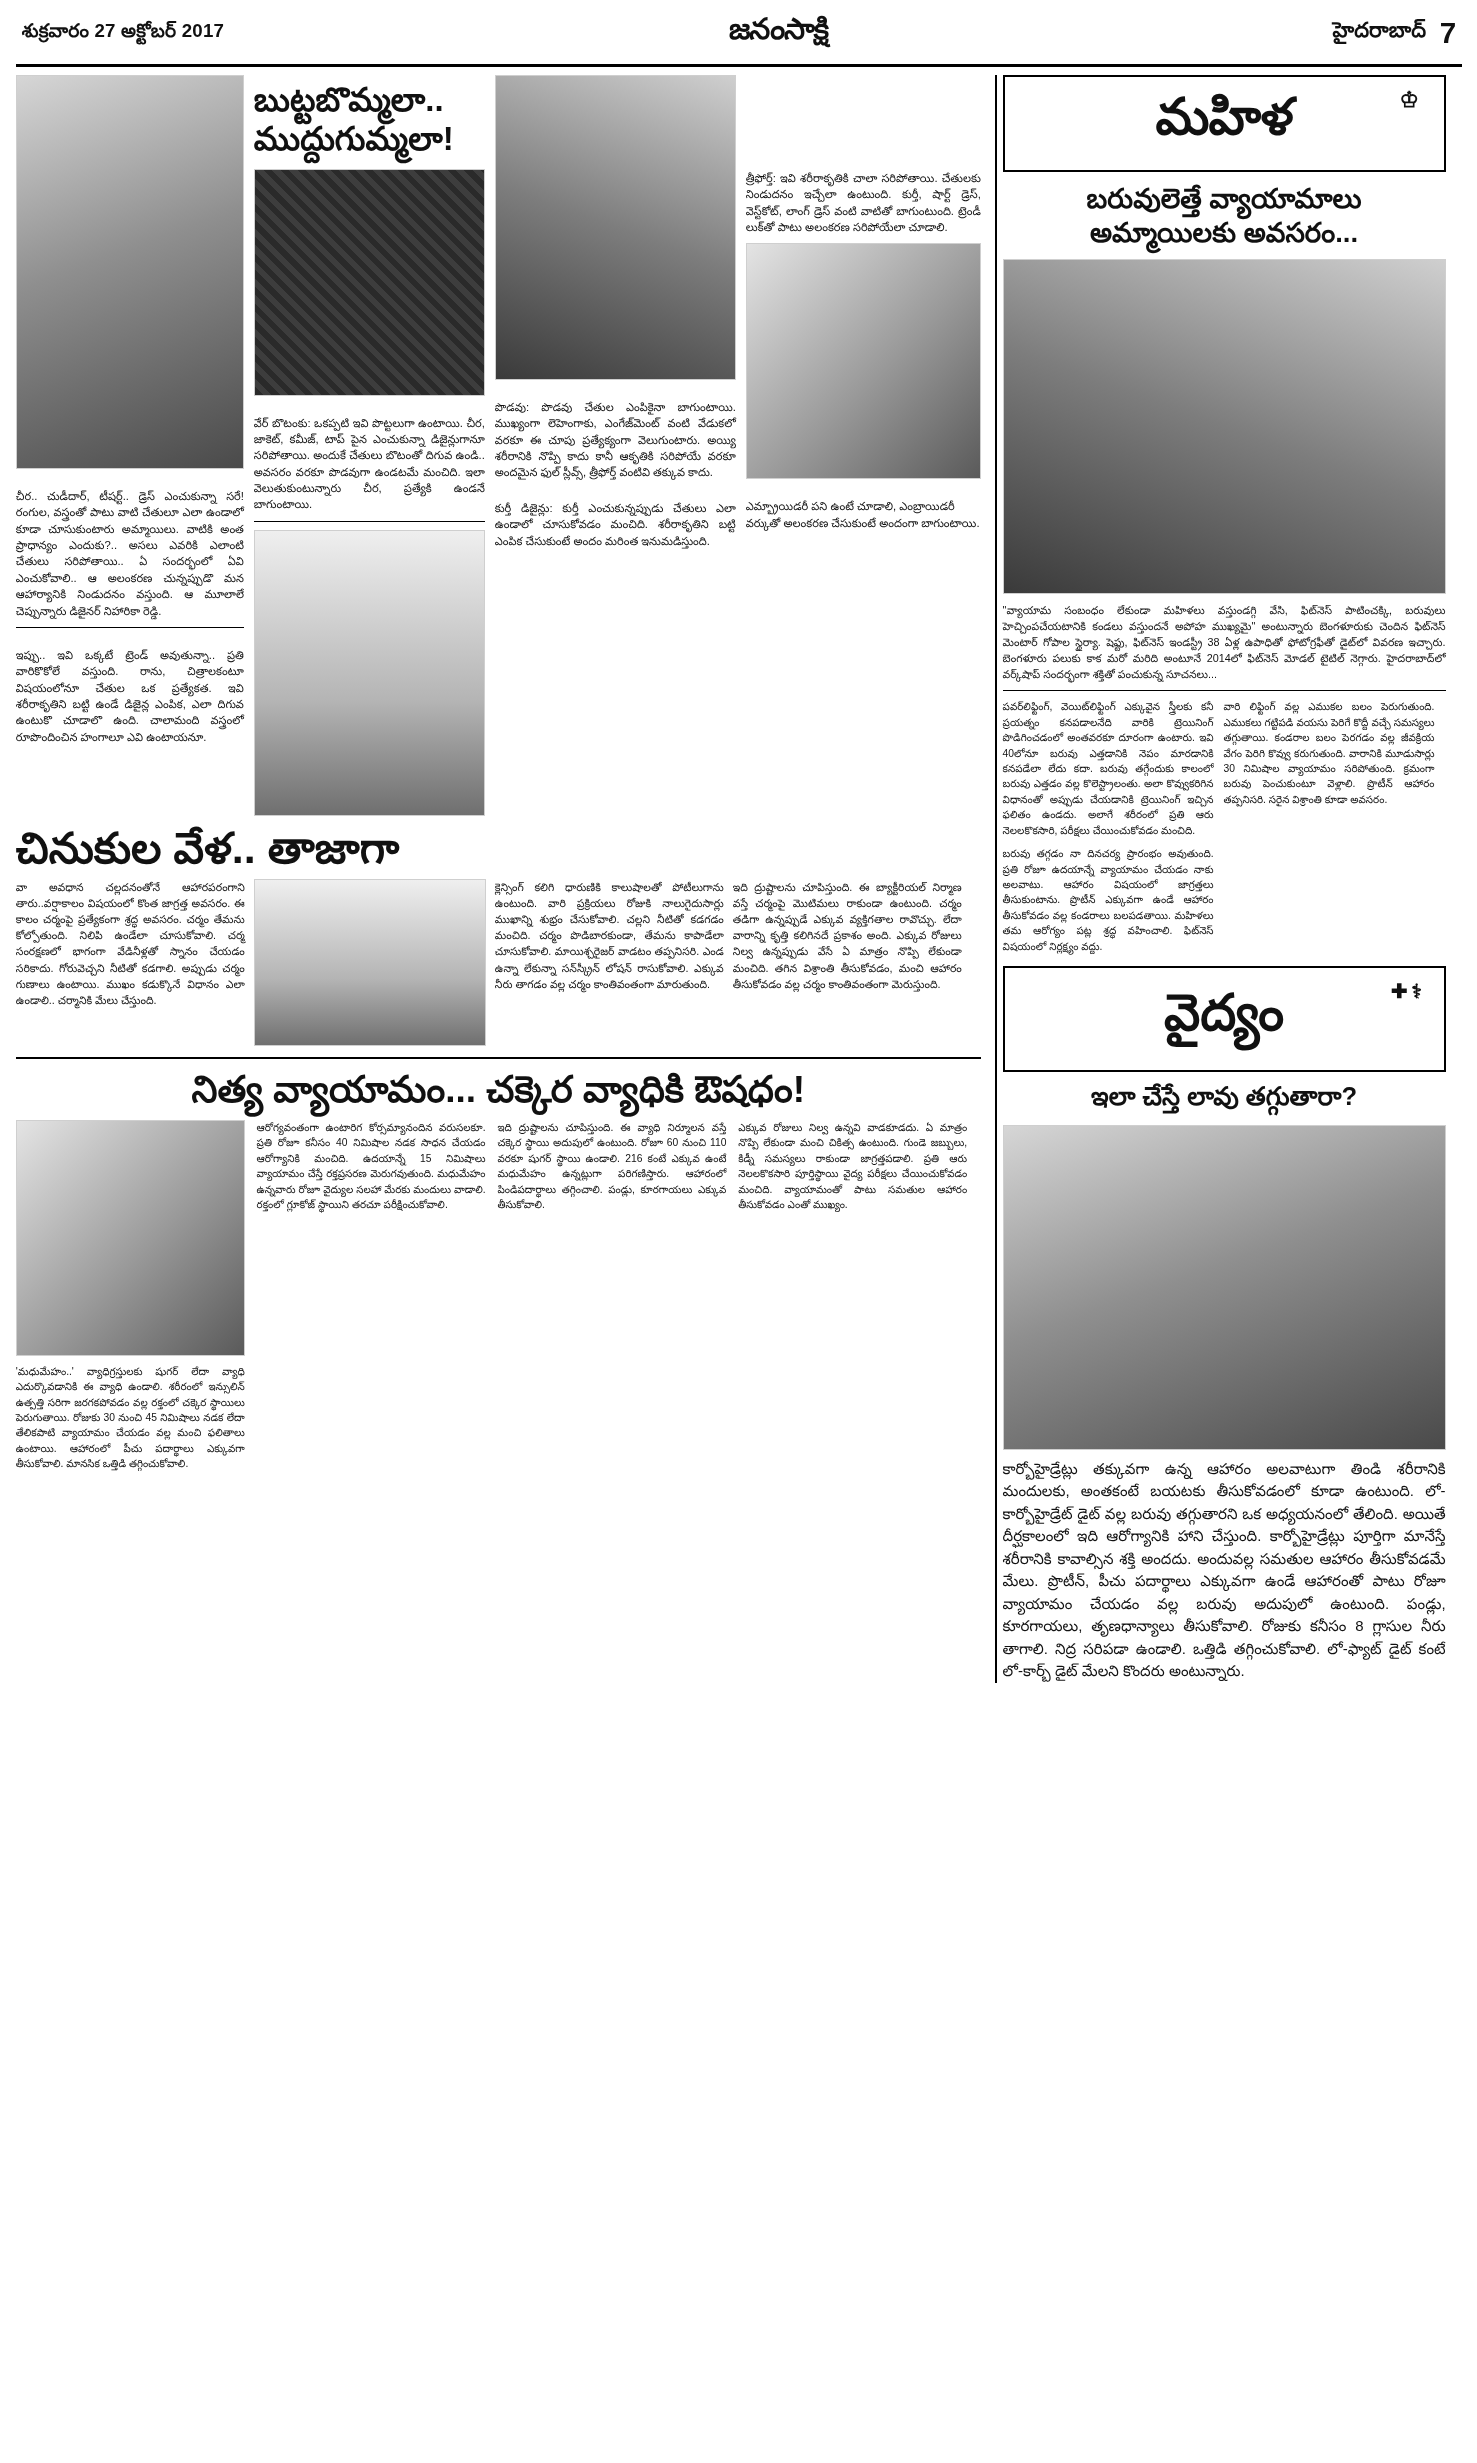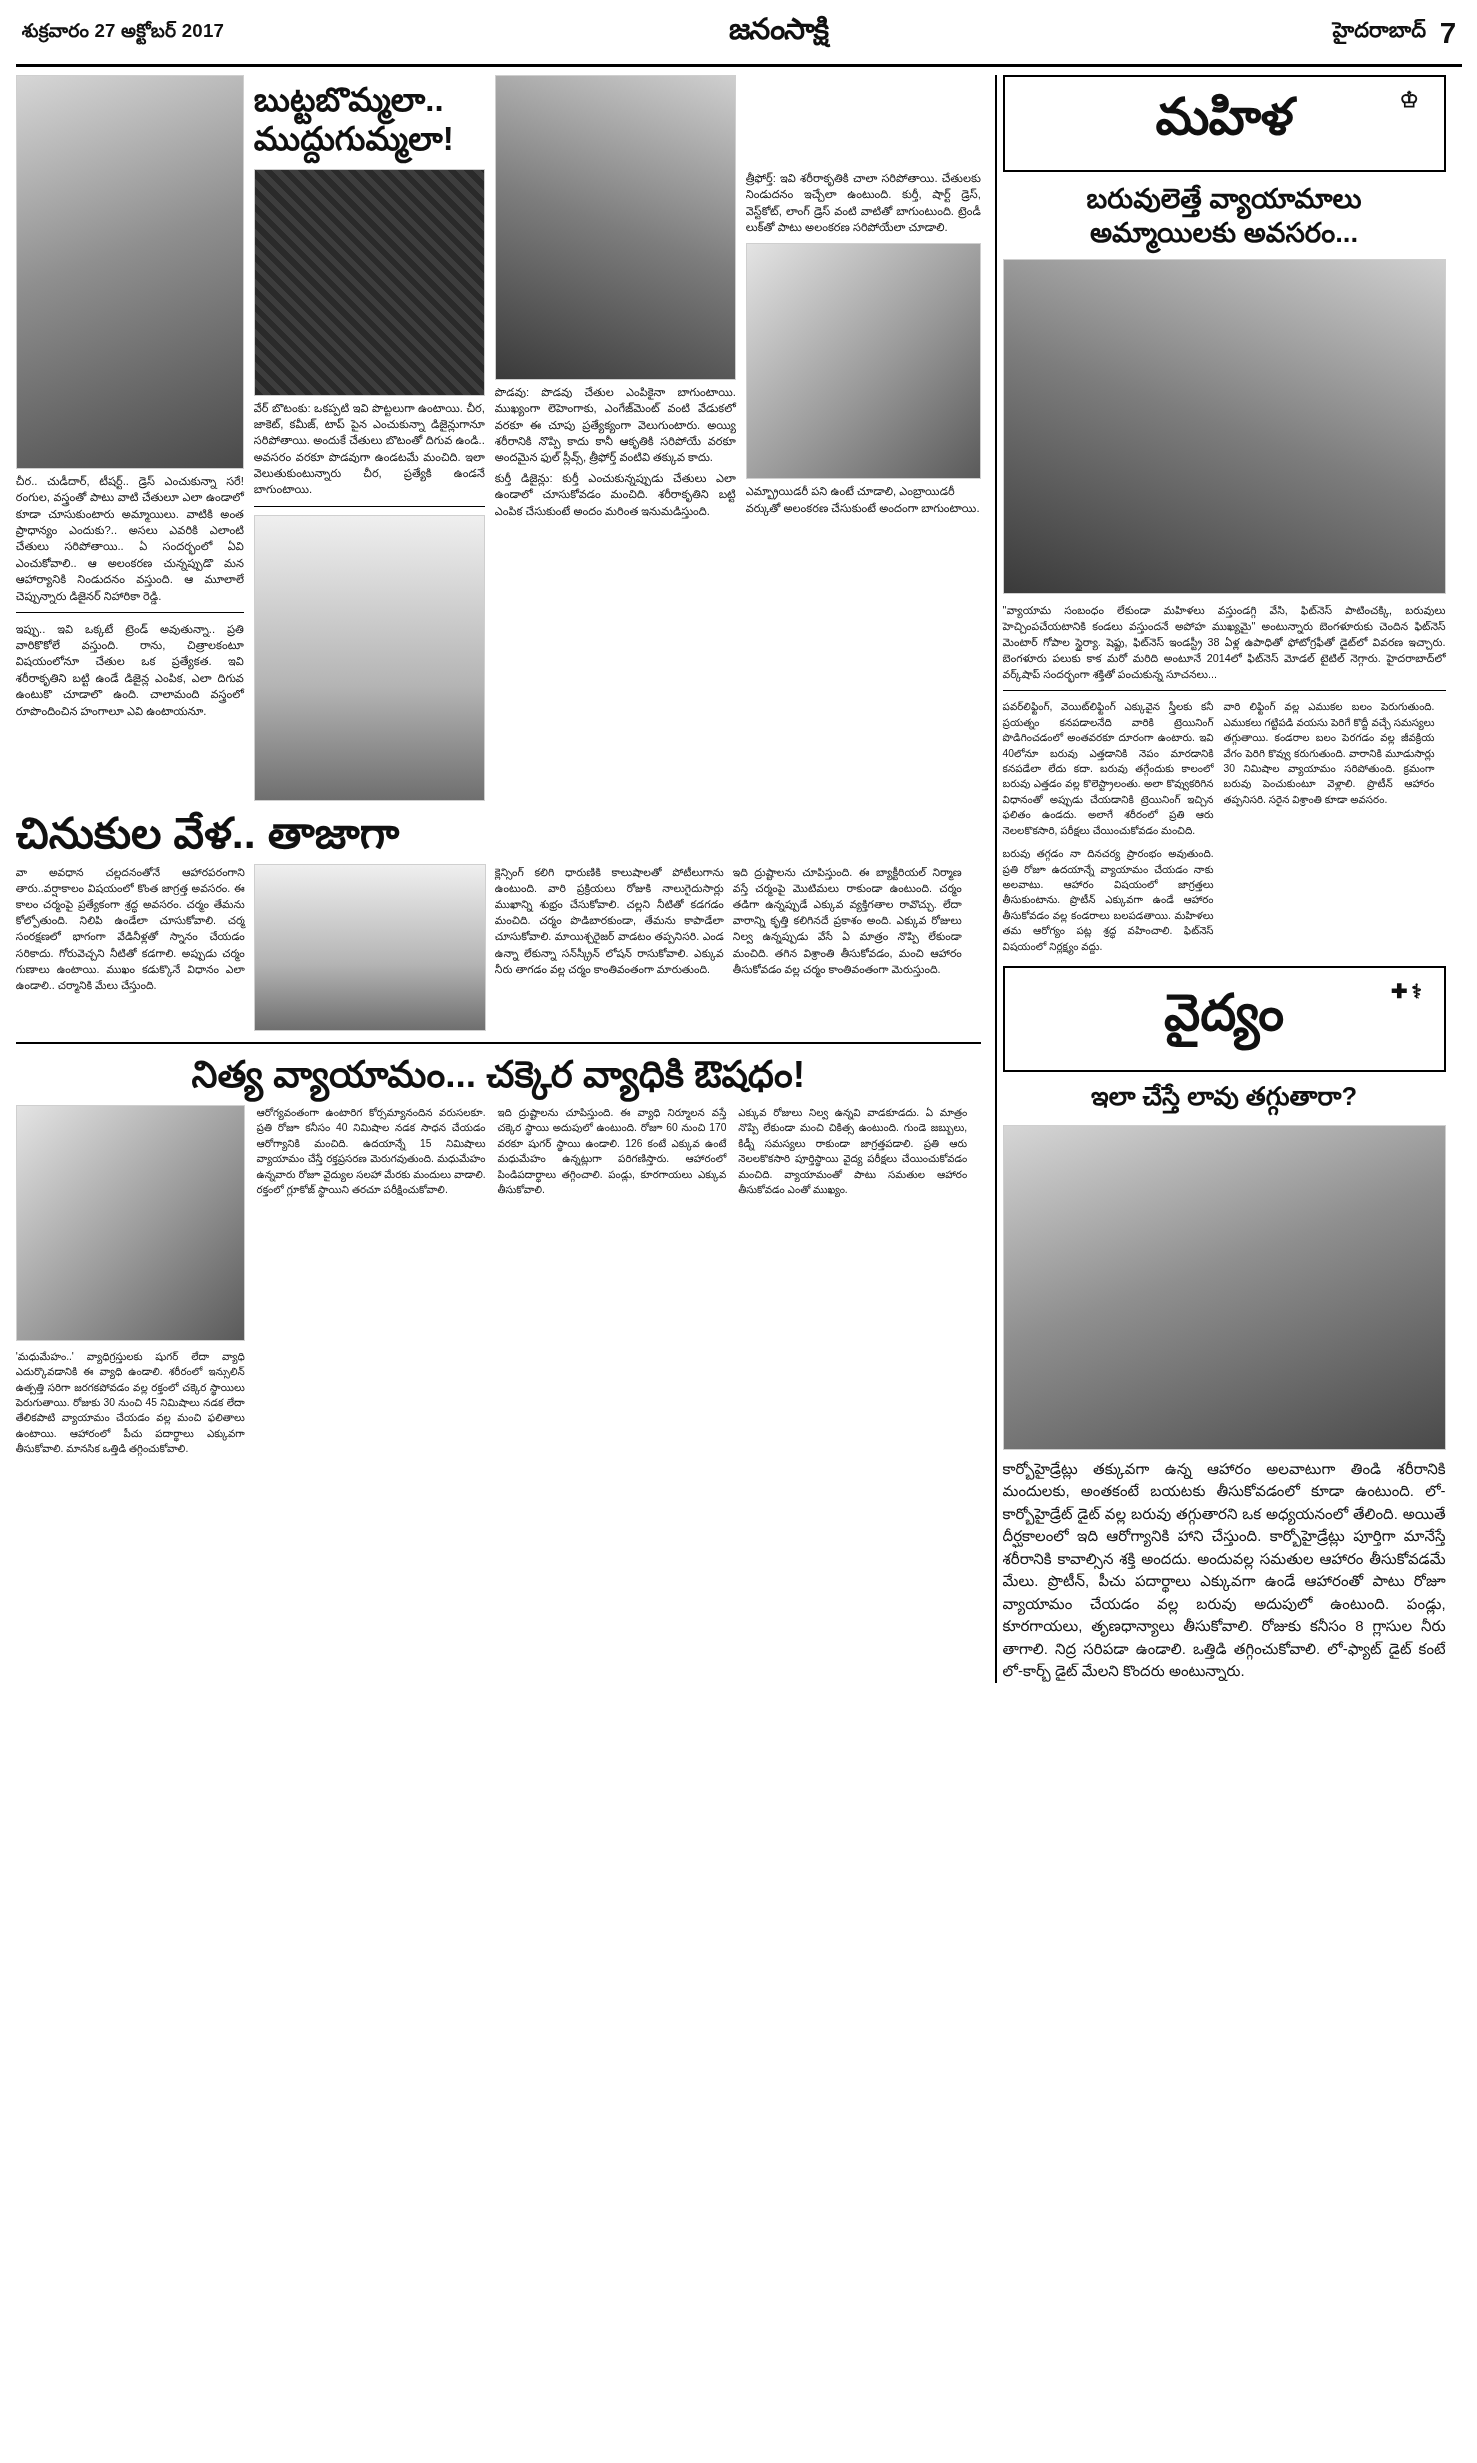--- a/index.html
+++ b/index.html
@@ -55,21 +55,21 @@
   .ph-grad4 { background:linear-gradient(180deg,#efefef 0%,#b4b4b4 60%,#6f6f6f 100%); }
   .ph-dress { background:
       repeating-linear-gradient(45deg,#2a2a2a 0 5.9px,#3d3d3d 5.9px 11.8px),
       #2a2a2a; }
 
   .head-fashion {
     font-size:33px; font-weight:bold; line-height:1.18;
     text-align:left; margin:5.9px 0 9.9px 0;
   }
   .caption {
-    font-size:11.3px; line-height:1.45; text-align:justify; margin-top:4px;
+    font-size:11.3px; line-height:1.45; text-align:justify; margin-top:19px;
   }
   .caption.center { text-align:left; }
   .hr-thin { border:0; border-top:1px solid #000; margin:7.9px 0; }
 
   
   .chinu-head {
     font-size:43px; font-weight:bold; 
     margin:9.9px 0 5.9px 0; line-height:1.1;
   }
   .chinu-grid { display:flex; gap:9px; }
@@ -184,21 +184,21 @@
       </div>
 
       <div>
         <div class="nitya-head">నిత్య వ్యాయామం... చక్కెర వ్యాధికి ఔషధం!</div>
         <div class="nitya-grid">
           <div class="nitya-col">
             <div class="photo ph-grad3" style="height:236px"></div>
             <div class="nitya-col" style="width:auto;margin-top:7.9px">'మధుమేహం..' వ్యాధిగ్రస్తులకు షుగర్ లేదా వ్యాధి ఎదుర్కొవడానికి ఈ వ్యాధి ఉండాలి. శరీరంలో ఇన్సులిన్ ఉత్పత్తి సరిగా జరగకపోవడం వల్ల రక్తంలో చక్కెర స్థాయిలు పెరుగుతాయి. రోజుకు 30 నుంచి 45 నిమిషాలు నడక లేదా తేలికపాటి వ్యాయామం చేయడం వల్ల మంచి ఫలితాలు ఉంటాయి. ఆహారంలో పీచు పదార్థాలు ఎక్కువగా తీసుకోవాలి. మానసిక ఒత్తిడి తగ్గించుకోవాలి.</div>
           </div>
           <div class="nitya-col">ఆరోగ్యవంతంగా ఉంటారిగ కోర్సమ్యానందిన వరుసలకూ. ప్రతి రోజూ కనీసం 40 నిమిషాల నడక సాధన చేయడం ఆరోగ్యానికి మంచిది. ఉదయాన్నే 15 నిమిషాలు వ్యాయామం చేస్తే రక్తప్రసరణ మెరుగవుతుంది. మధుమేహం ఉన్నవారు రోజూ వైద్యుల సలహా మేరకు మందులు వాడాలి. రక్తంలో గ్లూకోజ్ స్థాయిని తరచూ పరీక్షించుకోవాలి.</div>
-          <div class="nitya-col">ఇది ద్రుష్టాలను చూపిస్తుంది. ఈ వ్యాధి నిర్మూలన వస్తే చక్కెర స్థాయి అదుపులో ఉంటుంది. రోజూ 60 నుంచి 170 వరకూ షుగర్ స్థాయి ఉండాలి. 126 కంటే ఎక్కువ ఉంటే మధుమేహం ఉన్నట్లుగా పరిగణిస్తారు. ఆహారంలో పిండిపదార్థాలు తగ్గించాలి. పండ్లు, కూరగాయలు ఎక్కువ తీసుకోవాలి.</div>
+          <div class="nitya-col">ఇది ద్రుష్టాలను చూపిస్తుంది. ఈ వ్యాధి నిర్మూలన వస్తే చక్కెర స్థాయి అదుపులో ఉంటుంది. రోజూ 60 నుంచి 110 వరకూ షుగర్ స్థాయి ఉండాలి. 216 కంటే ఎక్కువ ఉంటే మధుమేహం ఉన్నట్లుగా పరిగణిస్తారు. ఆహారంలో పిండిపదార్థాలు తగ్గించాలి. పండ్లు, కూరగాయలు ఎక్కువ తీసుకోవాలి.</div>
           <div class="nitya-col">ఎక్కువ రోజులు నిల్వ ఉన్నవి వాడకూడదు. ఏ మాత్రం నొప్పి లేకుండా మంచి చికిత్స ఉంటుంది. గుండె జబ్బులు, కిడ్నీ సమస్యలు రాకుండా జాగ్రత్తపడాలి. ప్రతి ఆరు నెలలకొకసారి పూర్తిస్థాయి వైద్య పరీక్షలు చేయించుకోవడం మంచిది. వ్యాయామంతో పాటు సమతుల ఆహారం తీసుకోవడం ఎంతో ముఖ్యం.</div>
         </div>
       </div>
 
     </div>
 
     <div class="col-right">
 
       <div class="mahila-logo">
         <span>మహిళ</span>

